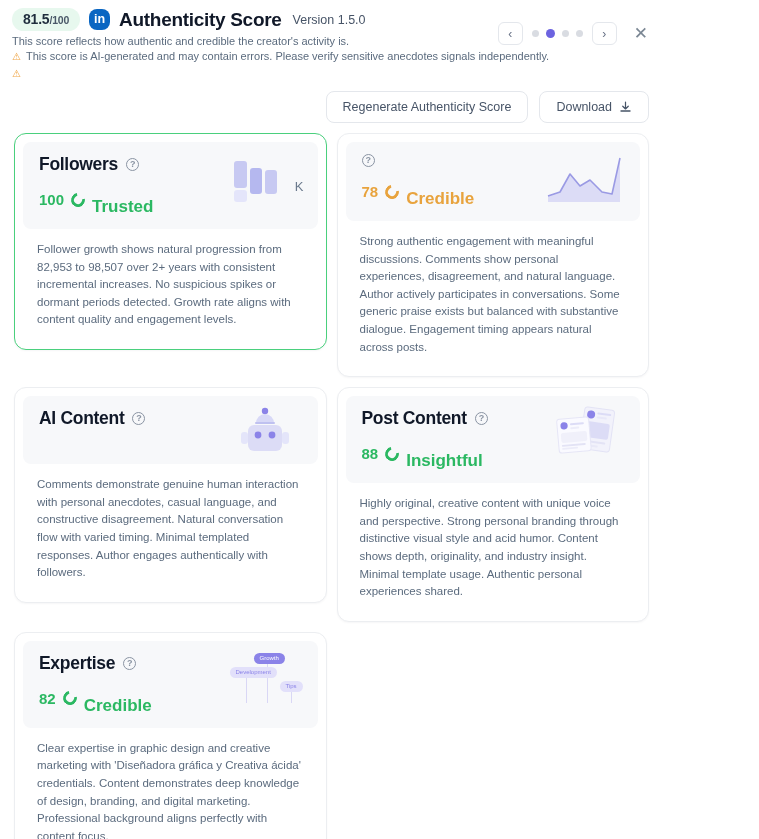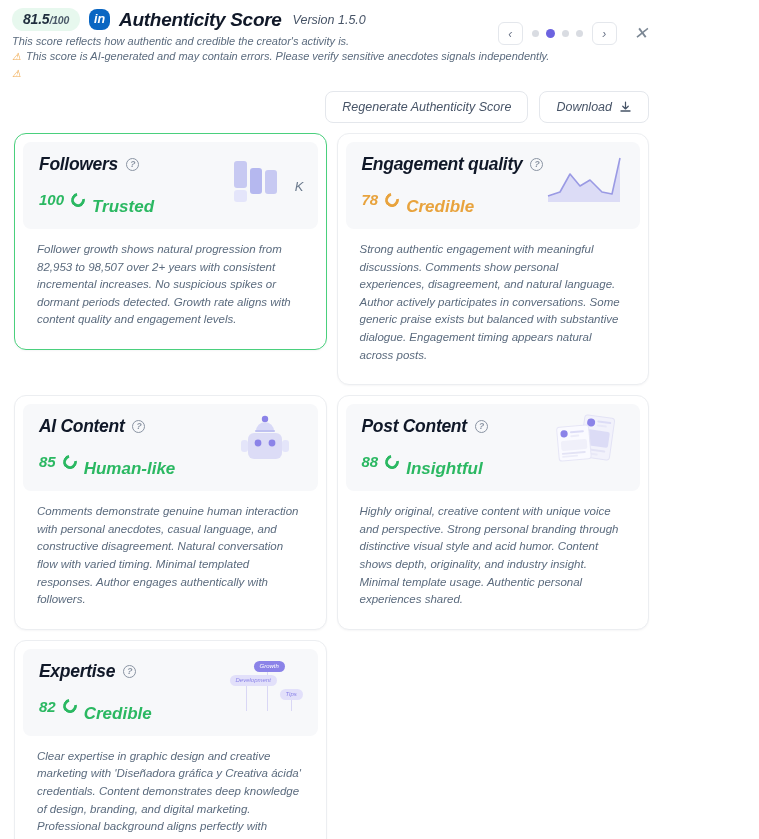--- a/index.html
+++ b/index.html
@@ -10,21 +10,20 @@
     font-family: "Liberation Sans", sans-serif;
     color: #3c4a5c;
     overflow: hidden;
   }
   .page {
     position: relative;
     width: 663px;
     height: 839px;
     background: #ffffff;
     padding: 0;
-    font-style: italic;
   }
 
   
   .header { padding: 8px 12px 4px 12px; position: relative; }
   .title-row { display: flex; align-items: center; gap: 9px; }
   .score-pill {
     background: #e7f8ee;
     color: #1f2d3d;
     border-radius: 13px;
     padding: 3px 11px 4px 11px;
@@ -237,21 +236,20 @@
           <span class="ill-bar" style="left:39px;bottom:10px;width:12px;height:24px;background:#c7c9f2;"></span>
           <span class="ill-k">K</span>
         </div>
       </div>
       <div class="card-body">Follower growth shows natural progression from 82,953 to 98,507 over 2+ years with consistent incremental increases. No suspicious spikes or dormant periods detected. Growth rate aligns with content quality and engagement levels.</div>
     </div>
 
     <div class="card">
       <div class="card-head">
         <div class="card-title">
-          <span>Engagement quality</span>
           <span class="q-ico">?</span>
         </div>
         <div class="score-row">
           <span class="score-num amber">78</span>
           <span class="ring amber"></span>
           <span class="score-label amber">Credible</span>
         </div>
         <div class="illus">
           <svg class="spark" width="80" height="50" viewBox="0 0 80 50">
             <path d="M2 42 L14 38 L24 20 L34 32 L44 26 L56 38 L66 40 L74 4 L74 48 L2 48 Z" fill="#dcdcf6"></path>
@@ -260,25 +258,20 @@
         </div>
       </div>
       <div class="card-body">Strong authentic engagement with meaningful discussions. Comments show personal experiences, disagreement, and natural language. Author actively participates in conversations. Some generic praise exists but balanced with substantive dialogue. Engagement timing appears natural across posts.</div>
     </div>
 
     <div class="card">
       <div class="card-head">
         <div class="card-title">
           <span>AI Content</span>
           <span class="q-ico">?</span>
-        </div>
-        <div class="score-row">
-          <span class="score-num green">85</span>
-          <span class="ring"></span>
-          <span class="score-label green">Human-like</span>
         </div>
         <div class="illus">
           <svg class="robot" width="74" height="52" viewBox="0 0 74 52">
             <circle cx="37" cy="5" r="3.2" fill="#8b83e8"></circle>
             <path d="M37 8 L37 13" stroke="#c7c9f2" stroke-width="1.6"></path>
             <path d="M28 17 a9 9 0 0 1 18 0 Z" fill="#d8d9f7"></path>
             <rect x="27" y="16" width="20" height="2" rx="1" fill="#bfc1f0"></rect>
             <rect x="20" y="19" width="34" height="26" rx="6" fill="#dcdcf6"></rect>
             <rect x="13" y="26" width="7" height="12" rx="3" fill="#e4e5fa"></rect>
             <rect x="54" y="26" width="7" height="12" rx="3" fill="#e4e5fa"></rect>

